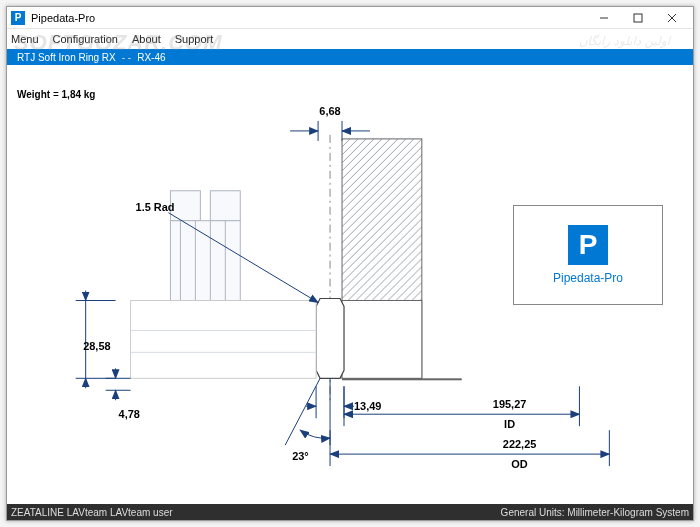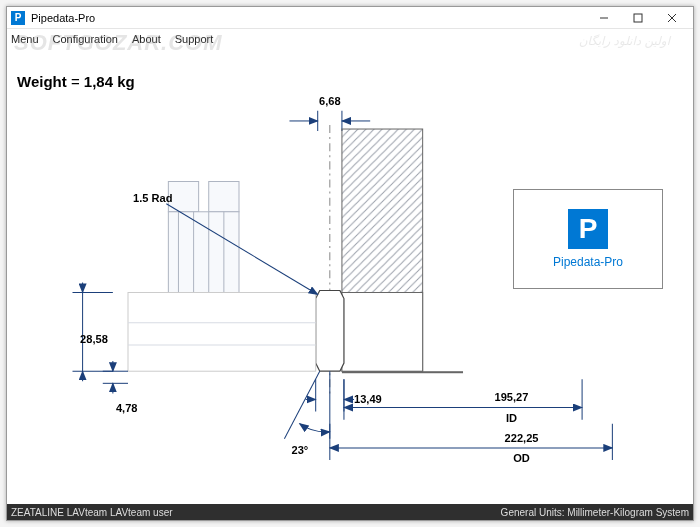--- a/index.html
+++ b/index.html
@@ -58,21 +58,21 @@
   }
   .breadcrumb .sep { margin:0 6px; color:#cfe3f6; }
   .main {
     flex:1; position:relative; background:#fff; overflow:hidden;
   }
   .page-title {
     position:absolute; top:4px; left:10px;
     font-size:16px; font-weight:700; color:#000; font-style:italic;
   }
   .weight-line {
-    position:absolute; top:24px; left:10px; font-size:15px; color:#000;
+    position:absolute; top:24px; left:10px; font-size:10px; color:#000;
   }
   .drawing {
     position:absolute; top:36px; left:10px; right:10px; bottom:4px;
   }
   .drawing svg { width:100%; height:100%; }
   .logo-box {
     position:absolute; right:30px; top:140px;
     width:150px; height:100px; border:1px solid #888;
     display:flex; flex-direction:column; align-items:center;
     justify-content:center; background:#fff;
@@ -135,20 +135,25 @@
   </div>
 
   <div class="menubar">
     <span>Menu</span>
     <span>Configuration</span>
     <span>About</span>
     <span>Support</span>
   </div>
 
 
+  <div class="breadcrumb">
+    <span>RTJ Soft Iron Ring RX</span>
+    <span class="sep">- -</span>
+    <span>RX-46</span>
+  </div>
 
   <div class="main">
     <div class="weight-line">
       <b><span>Weight</span></b>
       <span> = </span>
       <b><span>1,84 kg</span></b>
     </div>
 
     <div class="drawing">
       <svg viewBox="0 0 660 400">

